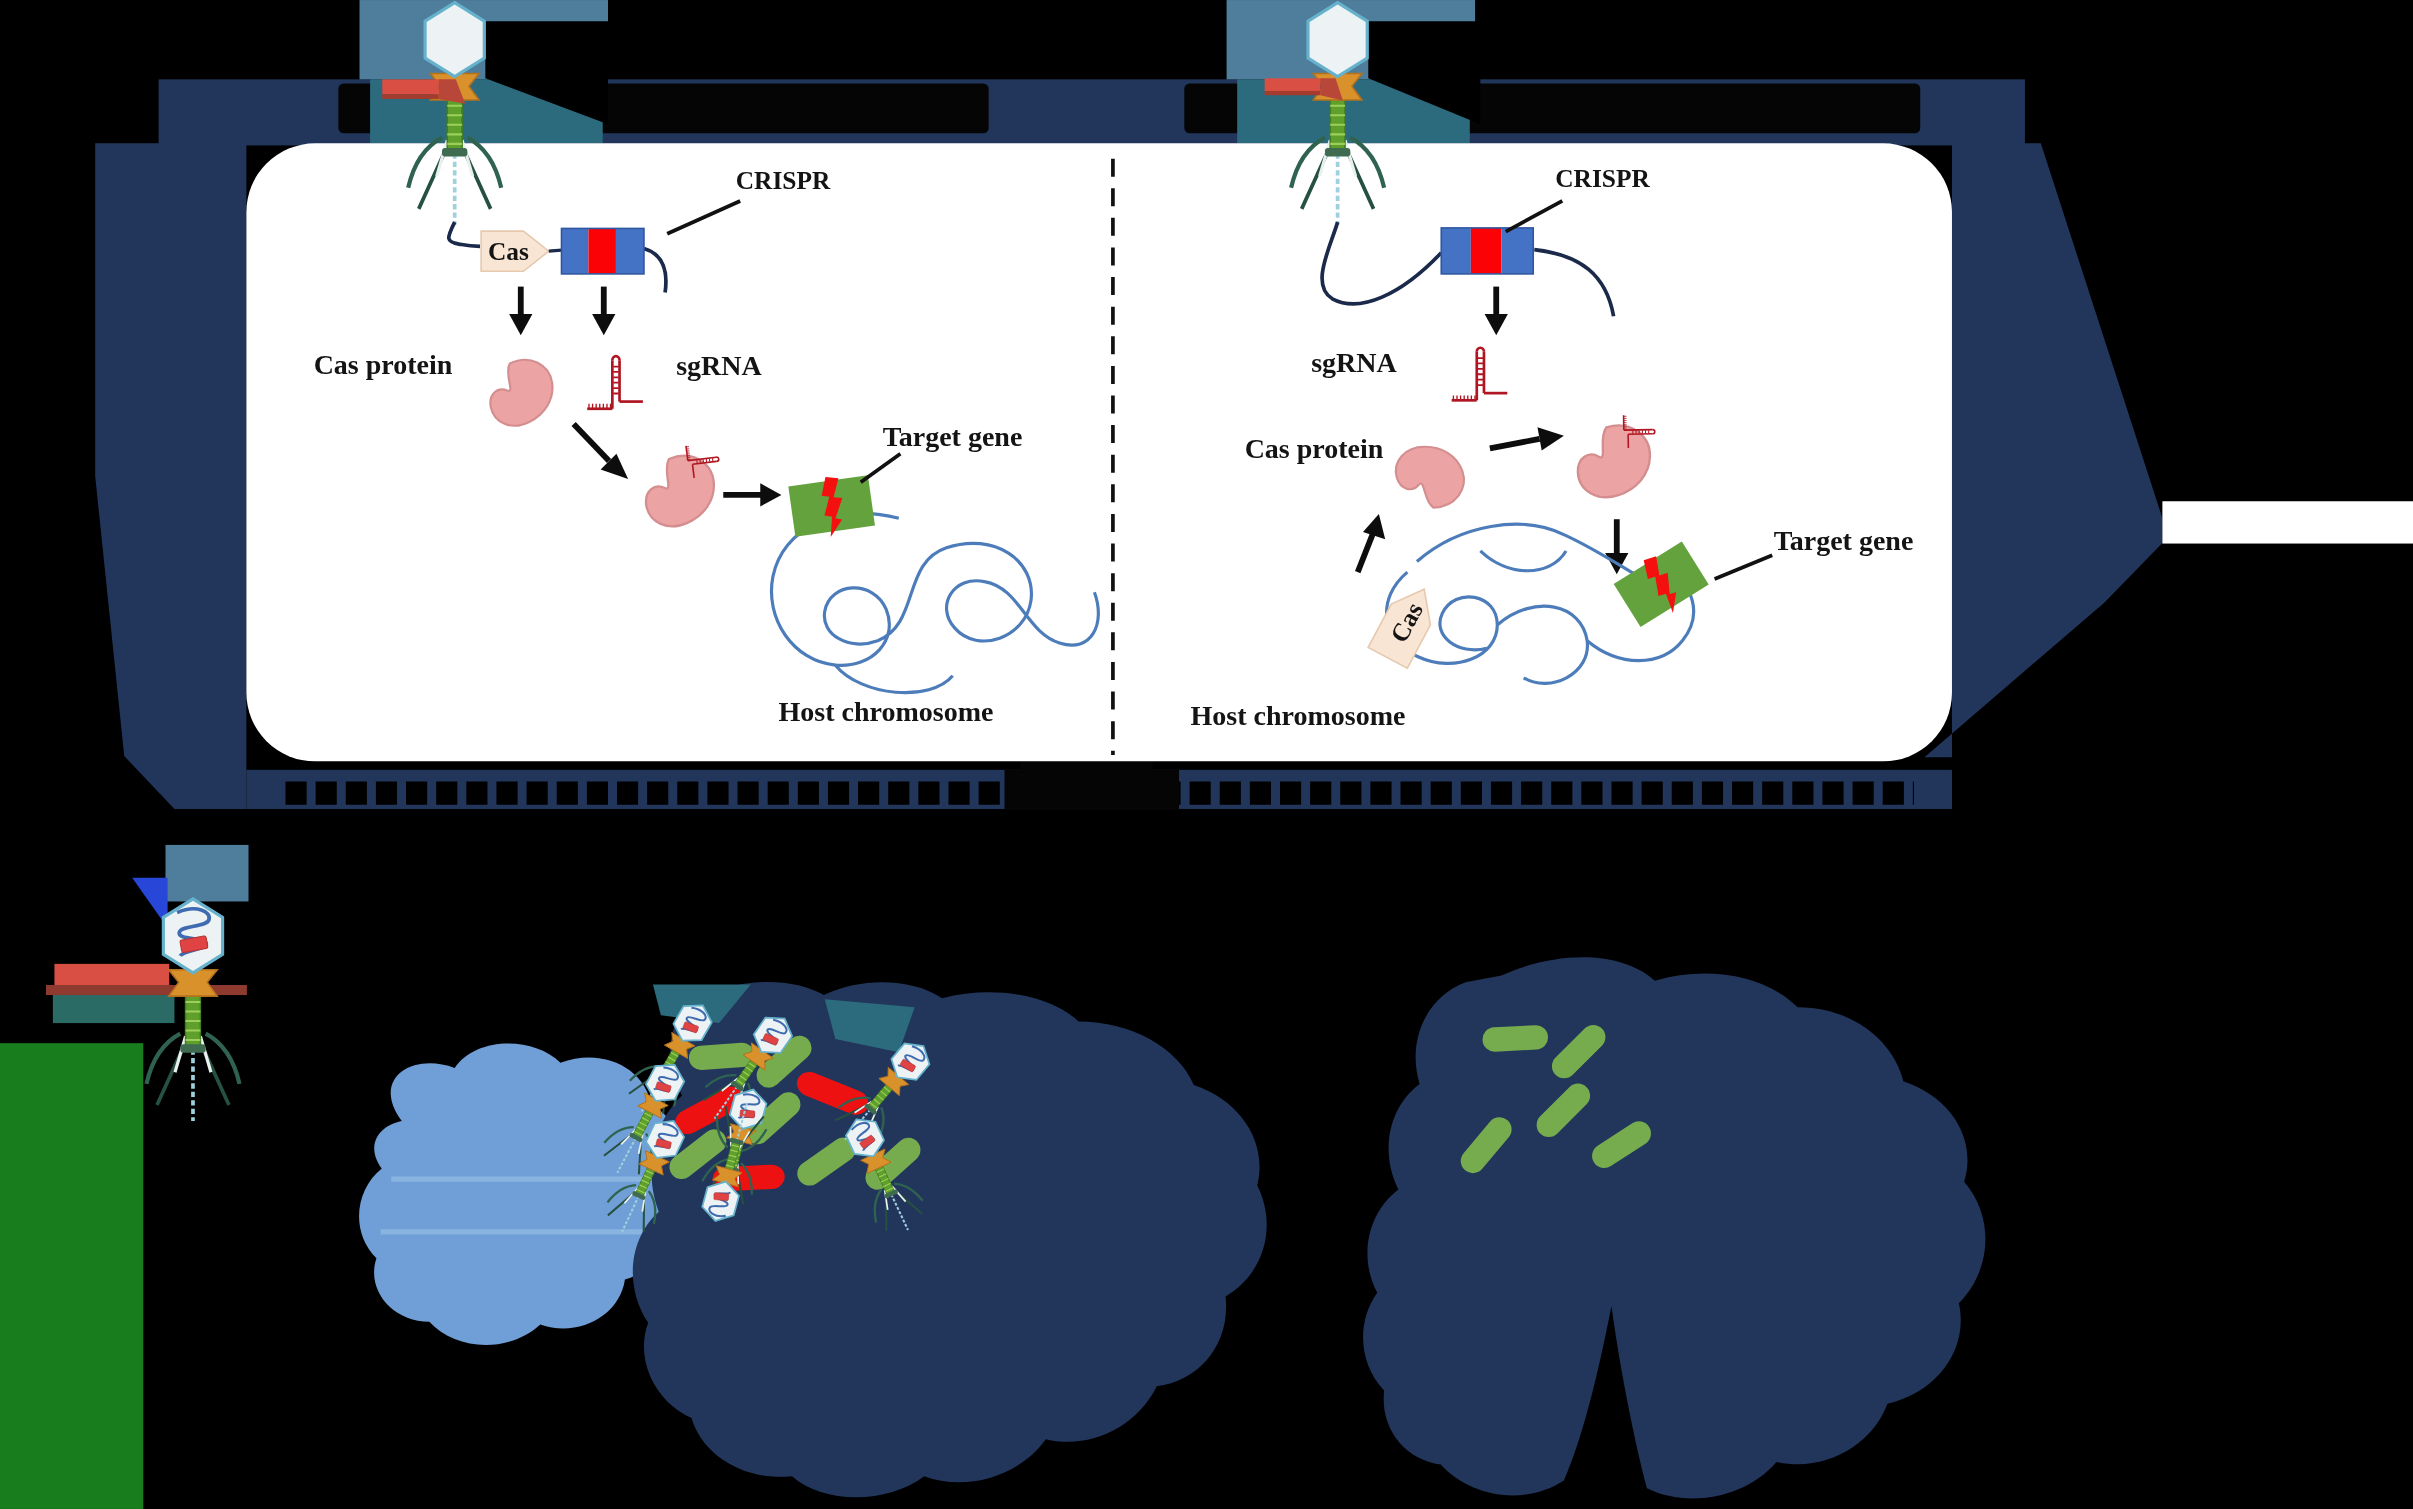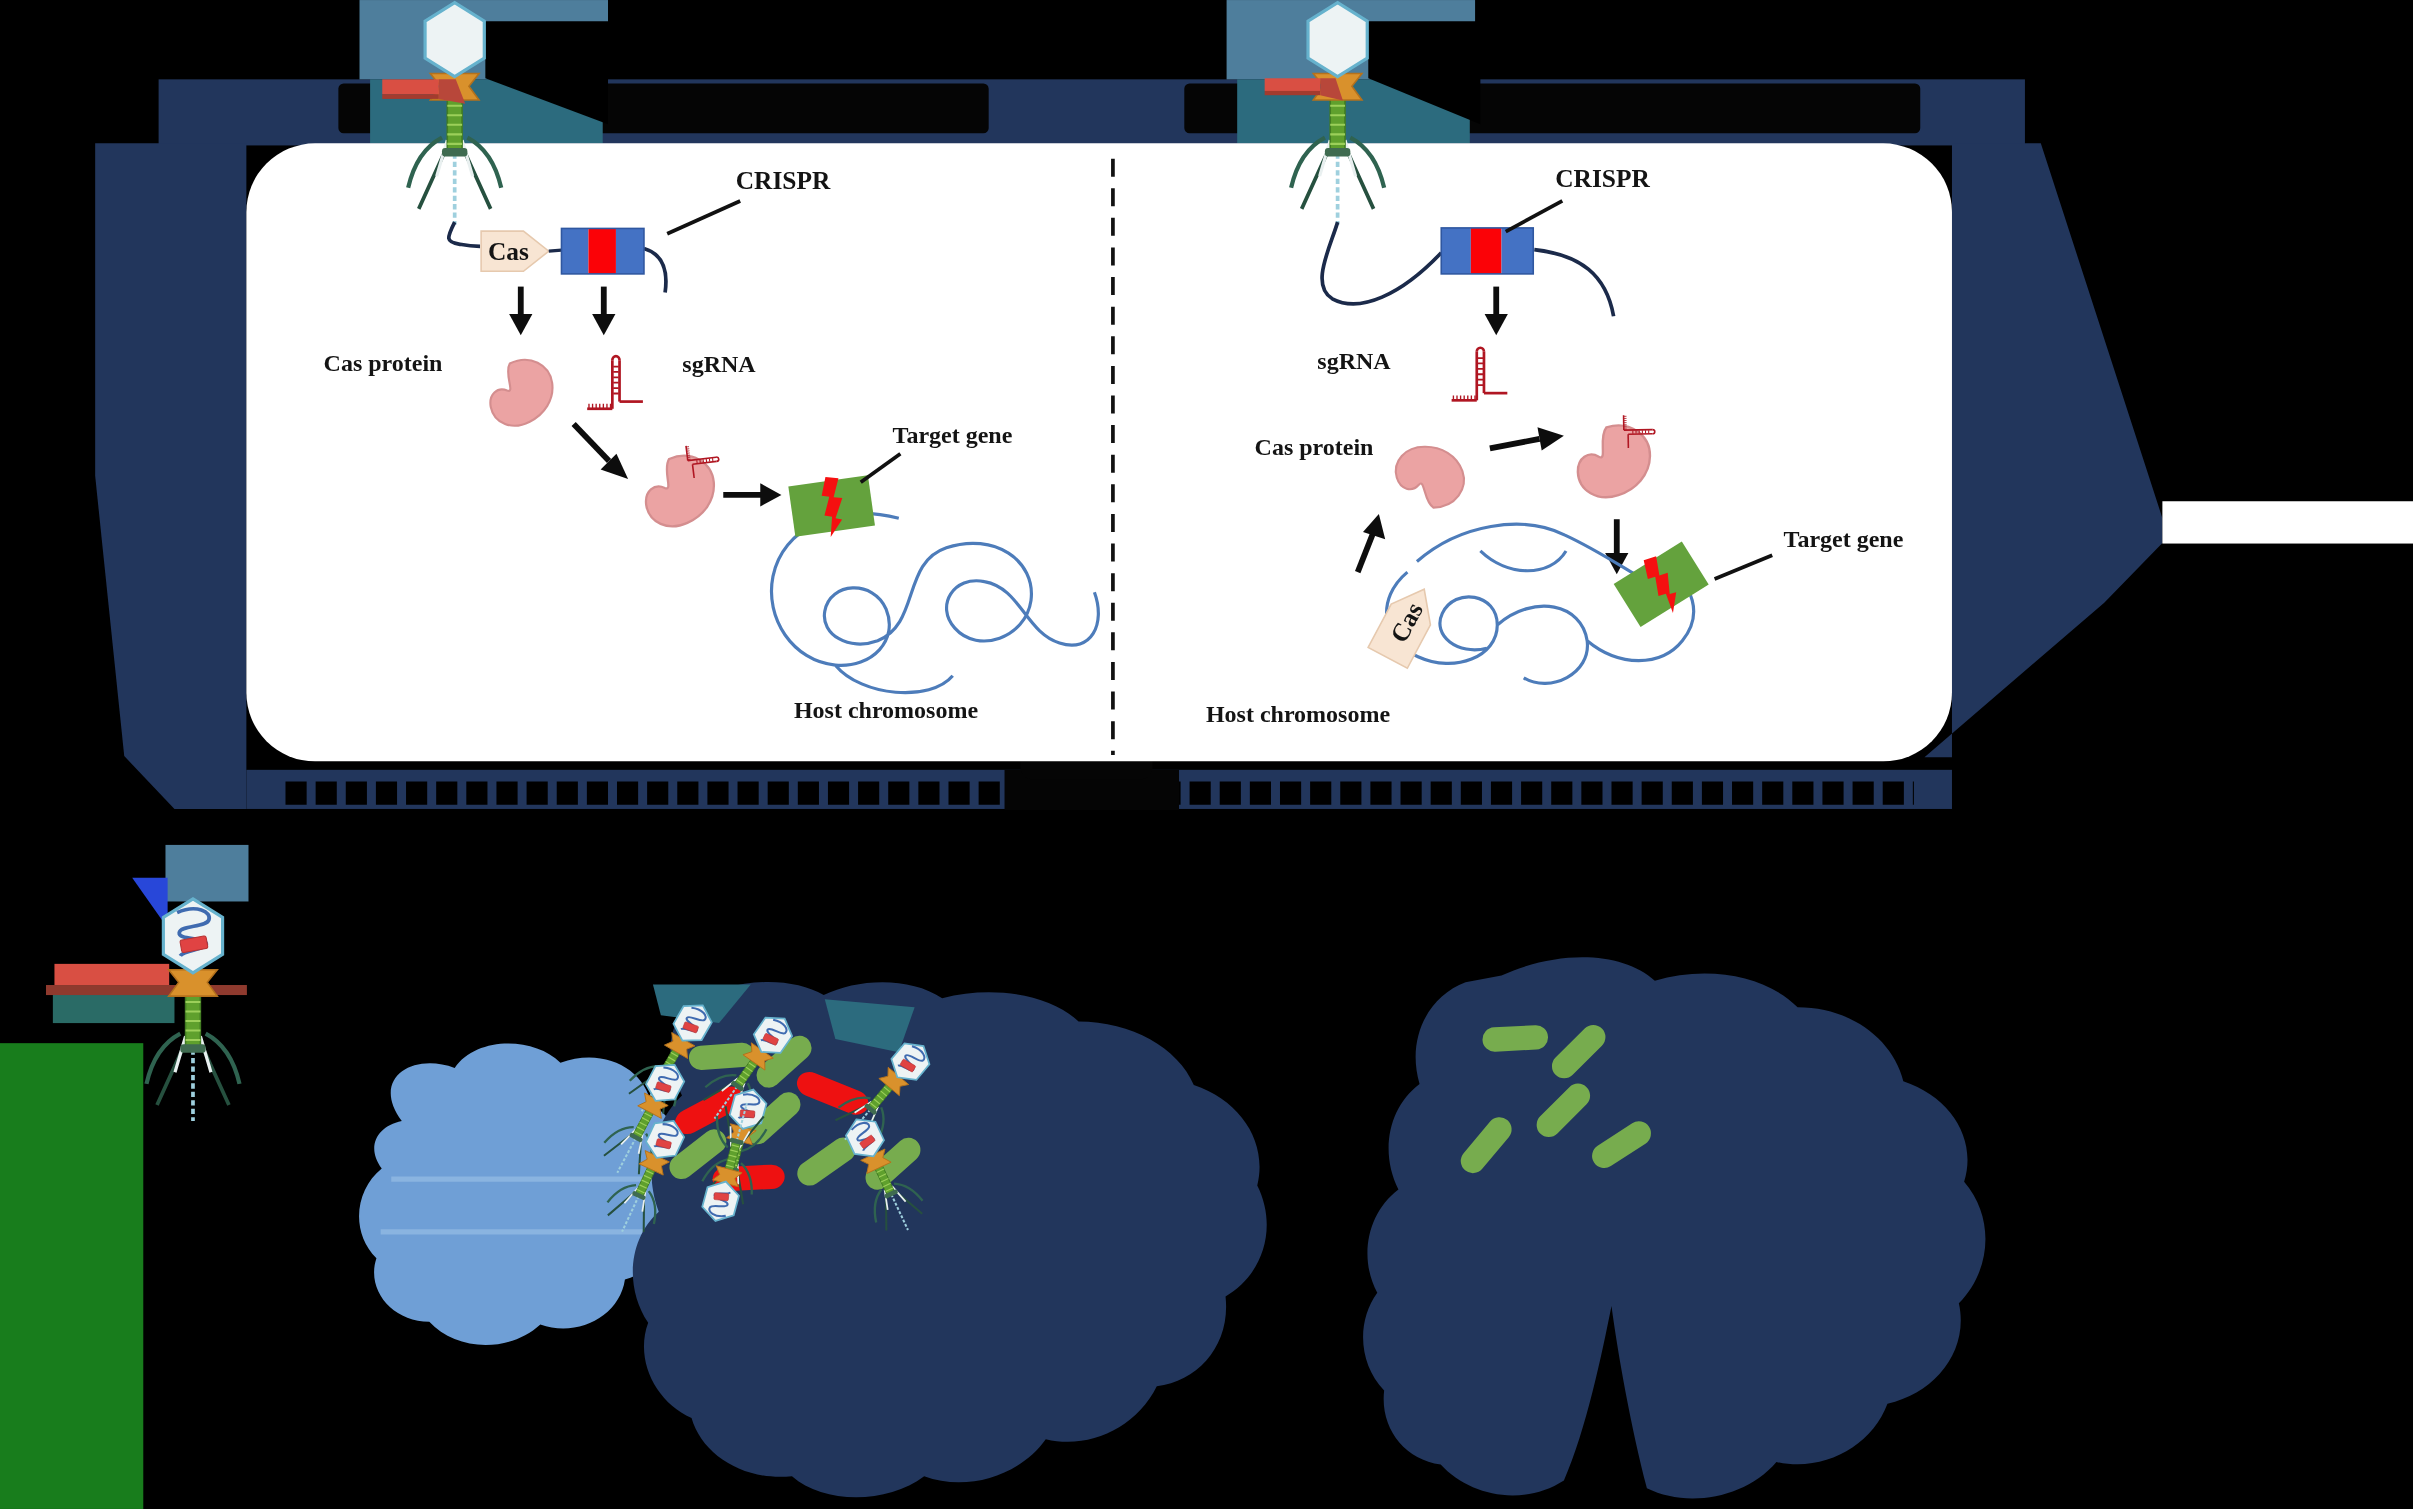--- a/index.html
+++ b/index.html
@@ -1,19 +1,19 @@
 <!DOCTYPE html>
 <html style="font-size:8.5px"><head>
 <meta charset="utf-8">
 <style>
   html,body{margin:0;padding:0;background:#000;}
   #stage{position:relative;width:2413px;height:1509px;background:#000;overflow:hidden;
          font-family:"Liberation Serif", serif;}
   #stage svg.bg{position:absolute;left:0;top:0;}
-  .lbl{position:absolute;color:#141414;font-weight:bold;font-size:24px;text-align:center;
+  .lbl{position:absolute;color:#141414;font-weight:bold;font-size:28px;text-align:center;
        white-space:nowrap;line-height:1.1;}
   .lbl.big{font-size:25.4px;}
 </style>
 </head>
 <body>
 
 <div id="stage">
 
 <svg class="bg" width="2413" height="1509" viewBox="0 0 4564 2854">
   <defs>

